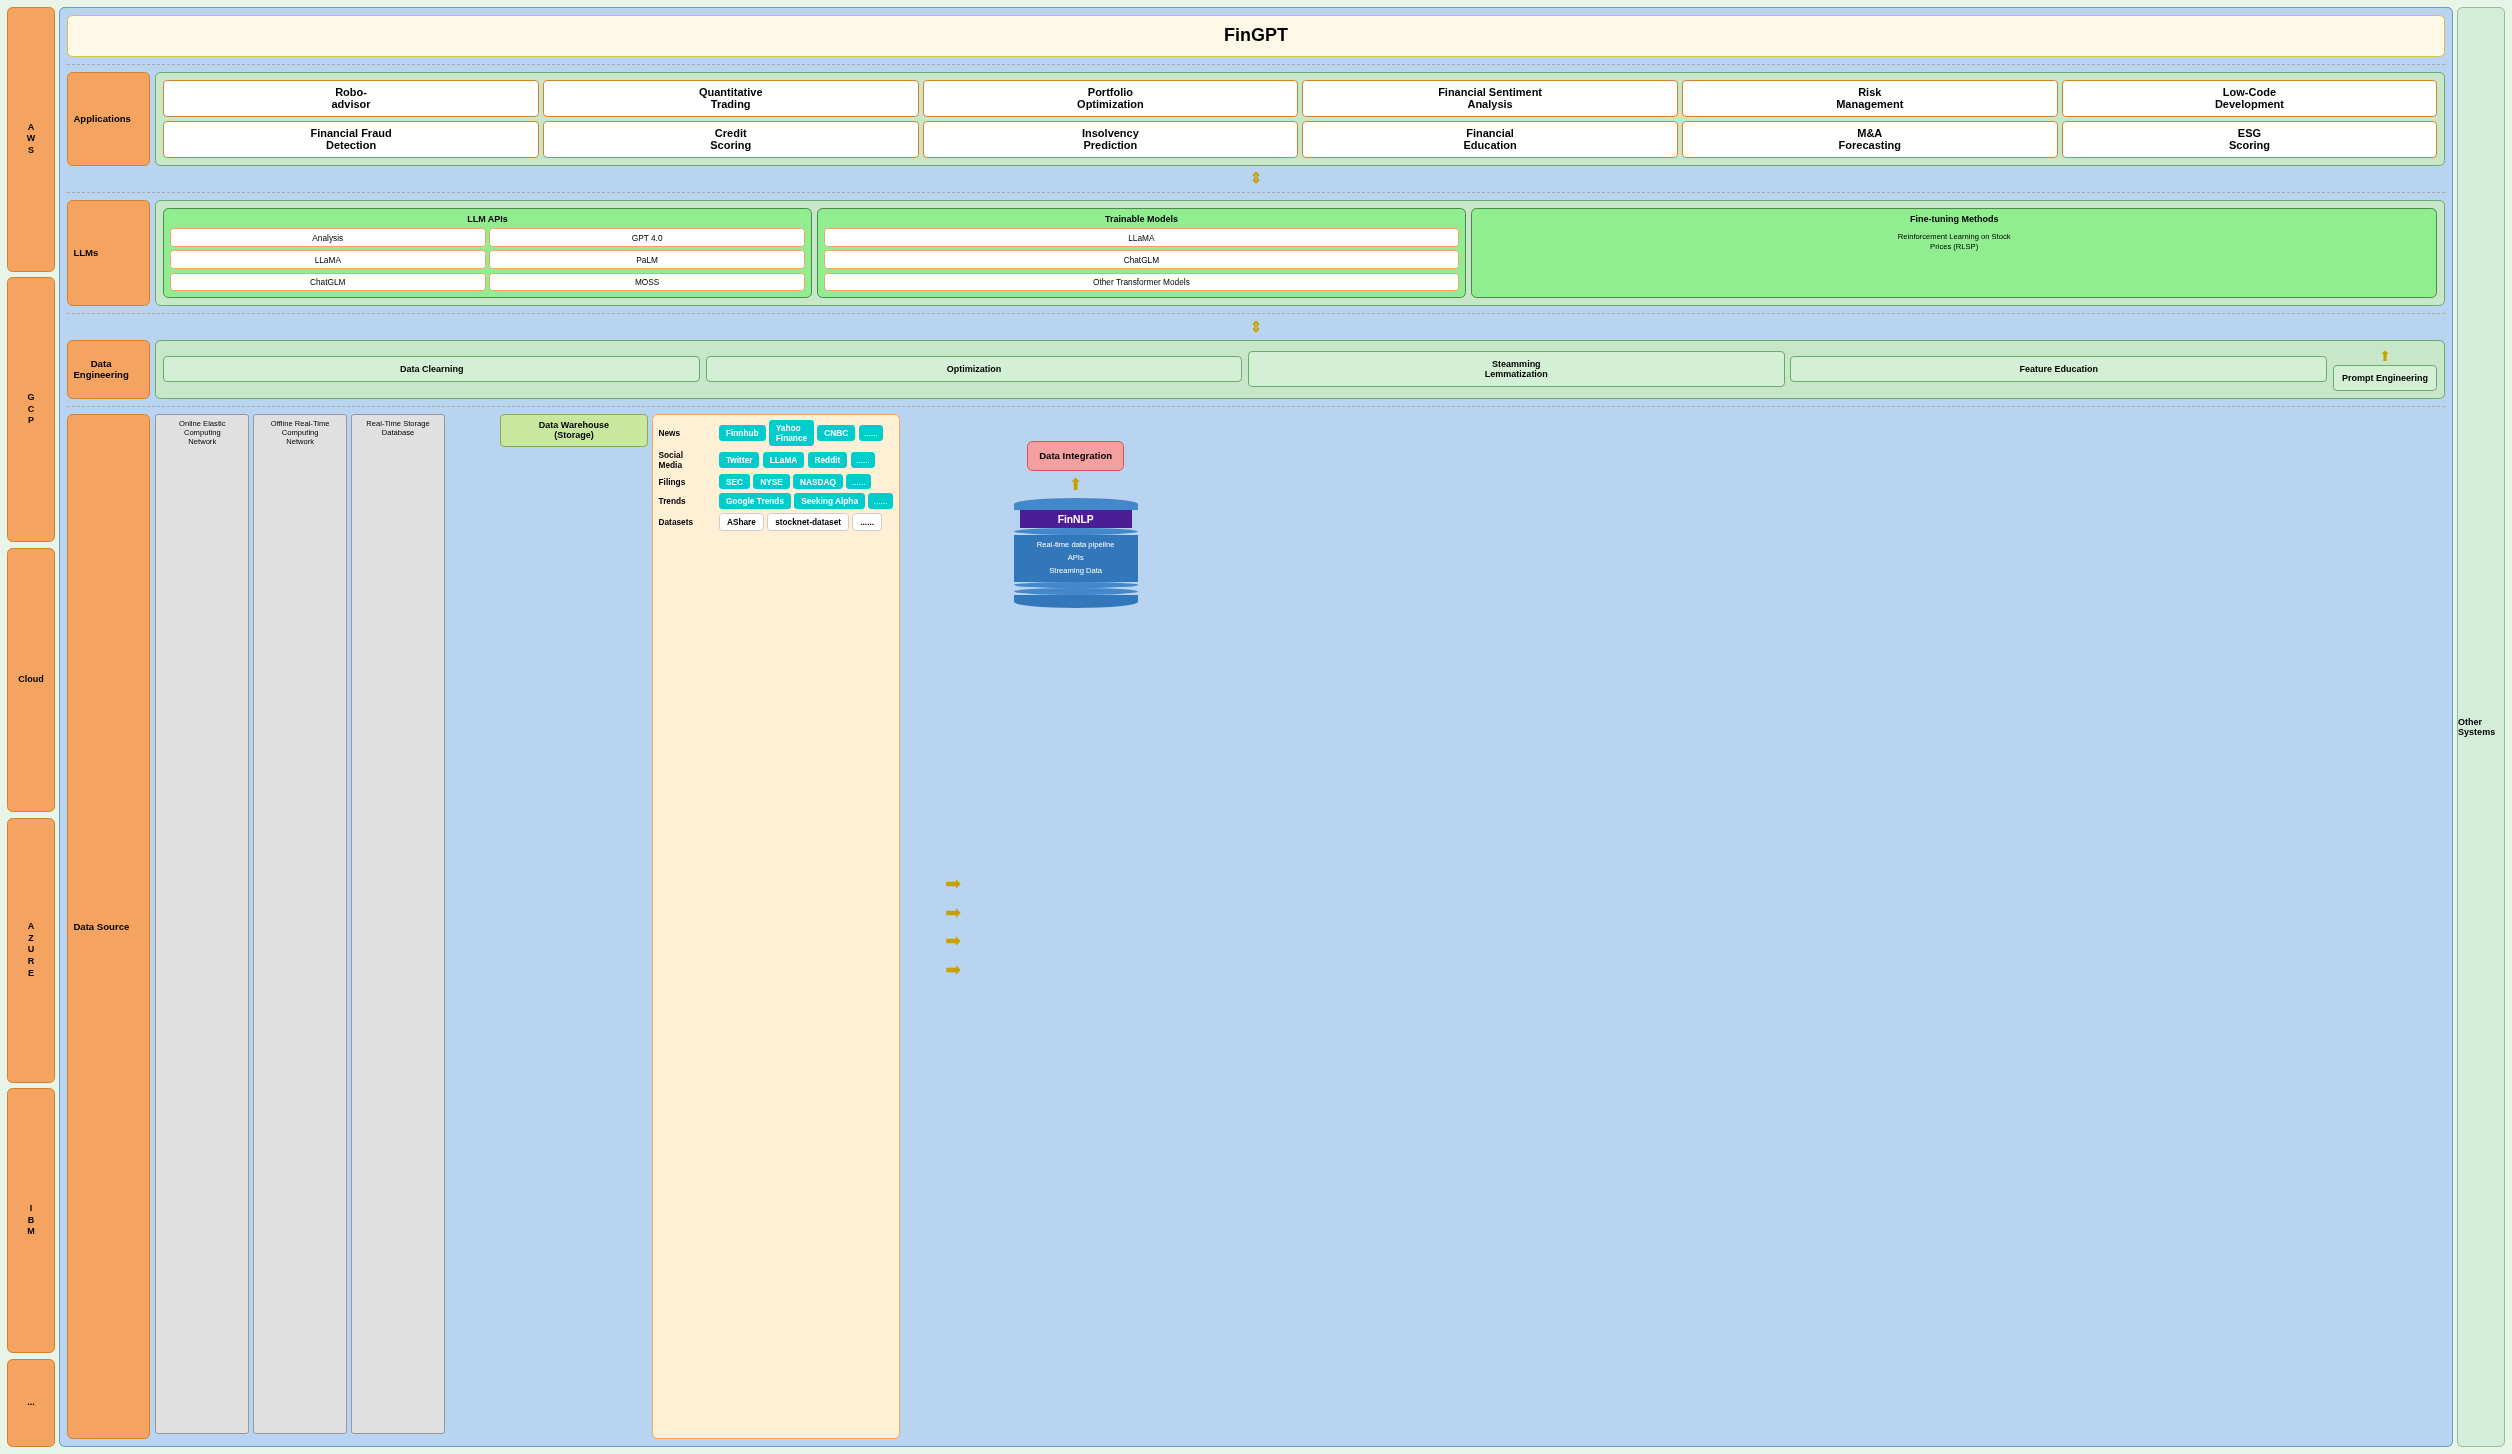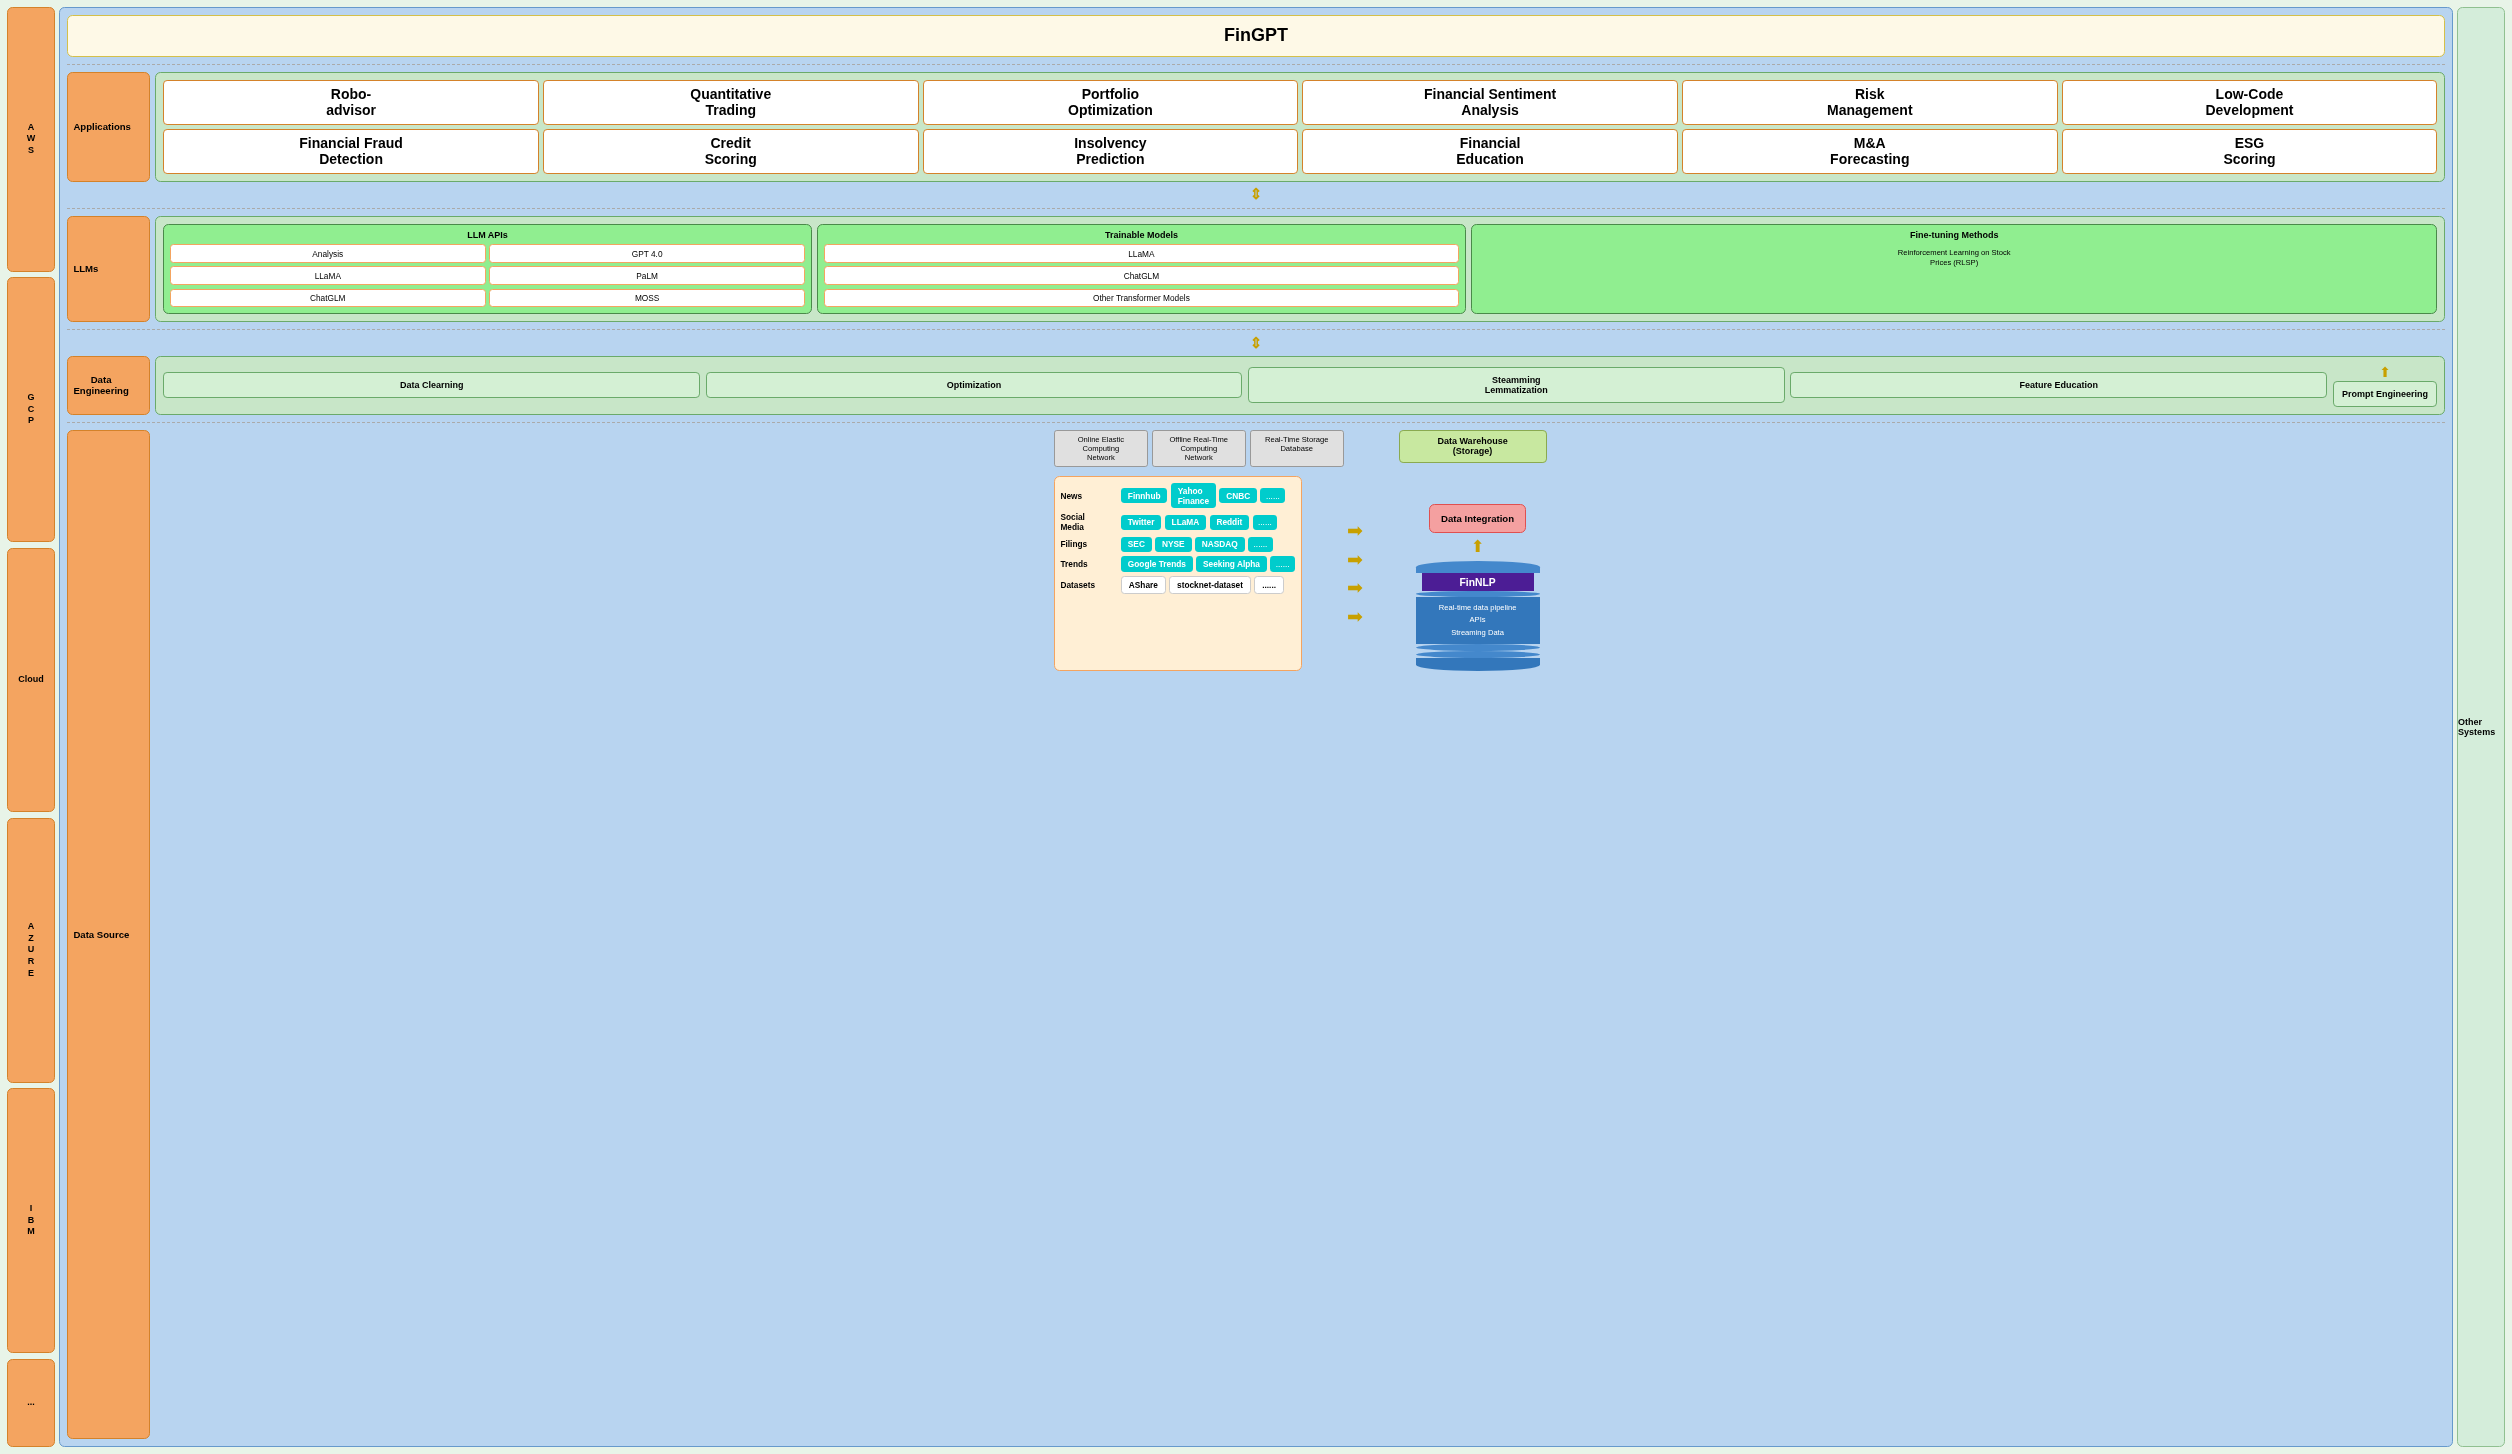--- a/index.html
+++ b/index.html
@@ -123,21 +123,21 @@
       grid-template-columns: repeat(6, 1fr);
       gap: 4.1px;
     }
 
     .app-item {
       background: white;
       border: 1.4px solid #d4822a;
       border-radius: 4.1px;
       padding: 5.5px 2.8px;
       text-align: center;
-      font-size: 14px;
+      font-size: 11px;
       font-weight: bold;
     }
 
     .app-item.bold {
       font-weight: 900;
     }
 
     
     .llms-content {
       background: #c8e6c8;
@@ -476,21 +476,21 @@
           <div class="arrow-connector">⬆</div>
           <div class="prompt-eng-item">Prompt Engineering</div>
         </div>
       </div>
     </div>
 
     <hr class="section-divider">
 
     <div class="section-row" style="flex:1">
       <div class="section-label">Data Source</div>
-      <div style="flex:1; display:flex; flex-direction:column; gap:4.1px;align-items:center;">
+      <div style="flex:1; display:flex; gap:4.1px;">
 
         <div class="computing-bars">
           <div class="computing-bar">Online Elastic Computing<br>Network</div>
           <div class="computing-bar">Offline Real-Time Computing<br>Network</div>
           <div class="computing-bar">Real-Time Storage Database</div>
           <div style="flex:0.6"></div>
 
           <div class="de-with-arrow" style="width:148px; flex-shrink:0;">
             <div style="font-size:9px; font-weight:bold; text-align:center; background:#c8e8a0; border:1.4px solid #8aaa50; border-radius:4.1px; padding:5.5px 6.9px; width:100%;">Data Warehouse<br>(Storage)</div>
           </div>

